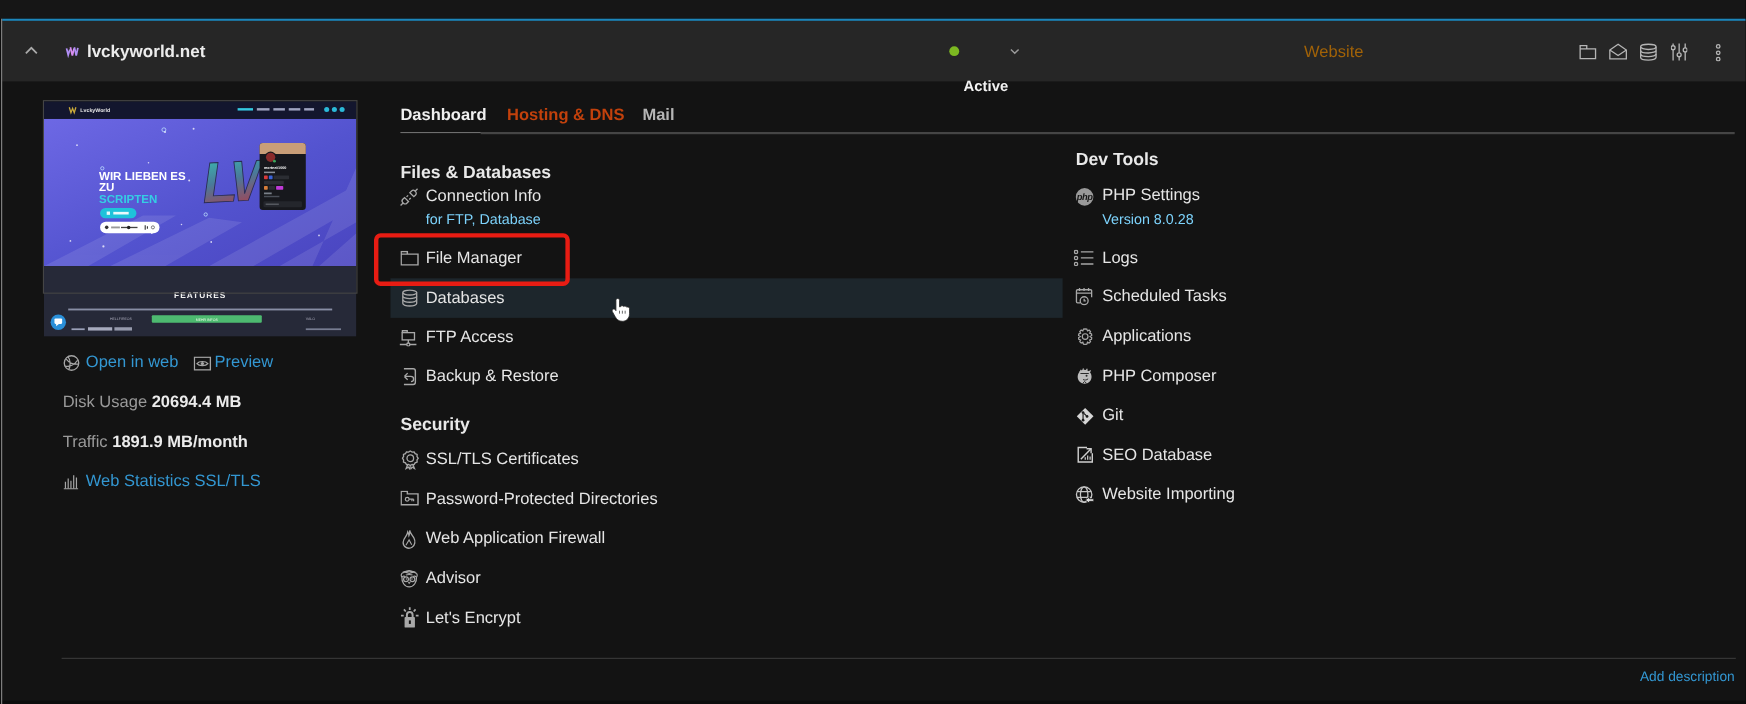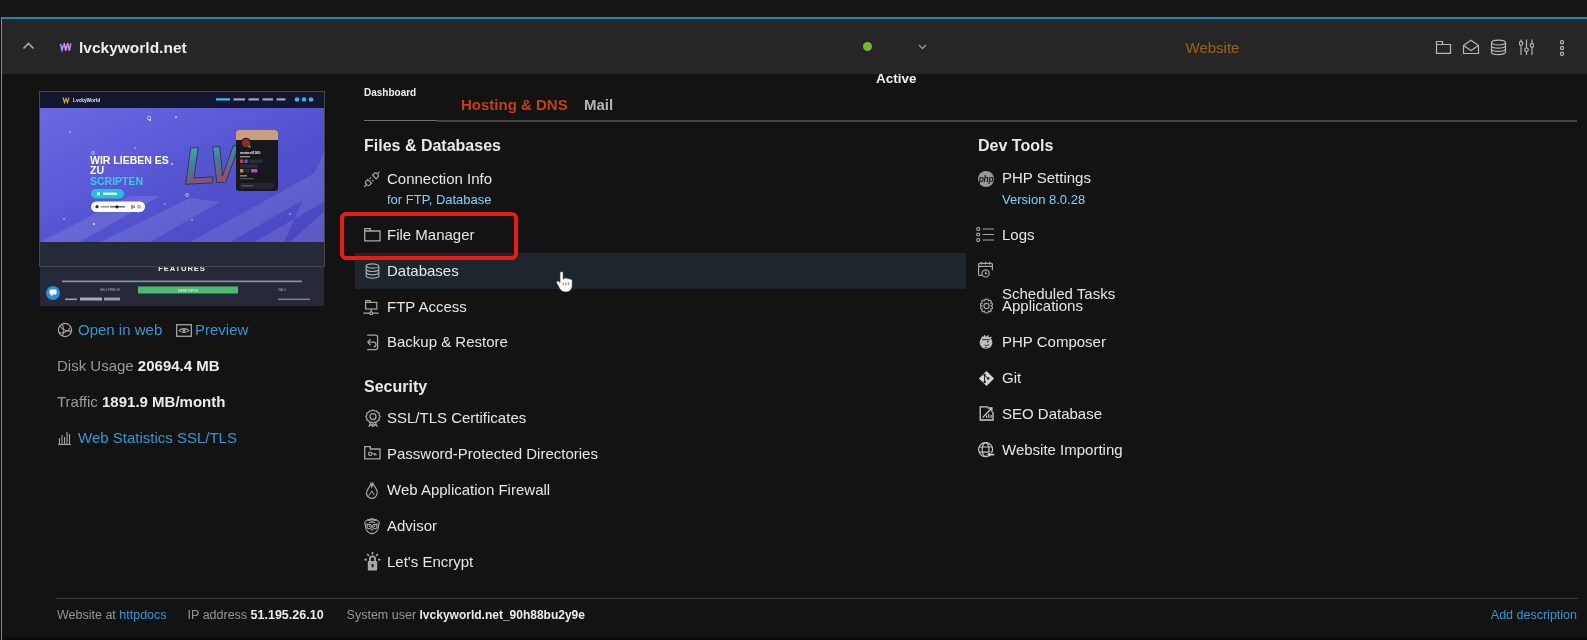--- a/index.html
+++ b/index.html
@@ -210,47 +210,47 @@
     <g stroke="#a5a5a5" stroke-width="1.1" fill="none">
       <line x1="1" y1="14.5" x2="14" y2="14.5"></line>
       <line x1="2.5" y1="14" x2="2.5" y2="8"></line>
       <line x1="5" y1="14" x2="5" y2="5"></line>
       <line x1="7.5" y1="14" x2="7.5" y2="7"></line>
       <line x1="10" y1="14" x2="10" y2="2"></line>
       <line x1="12.5" y1="14" x2="12.5" y2="4"></line>
     </g>
   </svg>
 
-  <div class="abs b" style="left:364px;top:84px;font-size:10px;line-height:18px;color:#f0f0f0;text-align:right;">Dashboard</div>
+  <div class="abs b" style="left:364px;top:96px;font-size:15px;line-height:18px;color:#f0f0f0;text-align:right;">Dashboard</div>
   <div class="abs b" style="left:461px;top:96px;font-size:15px;line-height:18px;color:#c2410c;">Hosting &amp; DNS</div>
   <div class="abs b" style="left:584px;top:96px;font-size:15px;line-height:18px;color:#b5b5b5;">Mail</div>
   <div class="abs" style="left:437px;top:120px;width:1140px;height:2px;background:#454545;"></div>
   <div class="abs" style="left:364px;top:120px;width:73px;height:1px;background:#6e6e6e;"></div>
 
   <div class="abs" style="left:355px;top:253px;width:611px;height:36px;background:#1d262c;"></div>
 
-  <div class="sect" style="left:364px;top:136px;">Files &amp; Databases</div>
+  <div class="sect" style="left:364px;top:148px;">Files &amp; Databases</div>
   <div class="item" style="left:387px;top:170px;">Connection Info</div>
   <div class="sub" style="left:387px;top:192px;">for FTP, Database</div>
   <div class="item" style="left:387px;top:226px;">File Manager</div>
   <div class="item" style="left:387px;top:262px;">Databases</div>
   <div class="item" style="left:387px;top:298px;">FTP Access</div>
   <div class="item" style="left:387px;top:333px;">Backup &amp; Restore</div>
   <div class="sect" style="left:364px;top:377px;">Security</div>
   <div class="item" style="left:387px;top:409px;">SSL/TLS Certificates</div>
   <div class="item" style="left:387px;top:445px;">Password-Protected Directories</div>
   <div class="item" style="left:387px;top:481px;">Web Application Firewall</div>
   <div class="item" style="left:387px;top:517px;">Advisor</div>
   <div class="item" style="left:387px;top:553px;">Let's Encrypt</div>
 
   <div class="sect" style="left:978px;top:136px;">Dev Tools</div>
   <div class="item" style="left:1002px;top:169px;">PHP Settings</div>
   <div class="sub" style="left:1002px;top:192px;">Version 8.0.28</div>
   <div class="item" style="left:1002px;top:226px;">Logs</div>
-  <div class="item" style="left:1002px;top:261px;margin-top:24px;">Scheduled Tasks</div>
+  <div class="item" style="left:1002px;top:261px;">Scheduled Tasks</div>
   <div class="item" style="left:1002px;top:297px;">Applications</div>
   <div class="item" style="left:1002px;top:333px;">PHP Composer</div>
   <div class="item" style="left:1002px;top:369px;">Git</div>
   <div class="item" style="left:1002px;top:405px;">SEO Database</div>
   <div class="item" style="left:1002px;top:441px;">Website Importing</div>
 
   <svg class="ic" style="left:363px;top:170px;" width="18" height="18" viewBox="0 0 18 18">
     <g fill="none" stroke="#a8a8a8" stroke-width="1.2">
       <path d="M1.2,16.8 L3.6,14.4"></path>
       <path d="M3.2,11.2 C2.4,12 2.4,13.4 3.2,14.2 L3.8,14.8 C4.6,15.6 6,15.6 6.8,14.8 L8.4,13.2 L4.8,9.6 Z"></path>
@@ -385,15 +385,14 @@
   </svg>
 
   <div class="abs" style="left:340px;top:212px;width:178px;height:48px;border:4px solid #e81c13;border-radius:6px;"></div>
 
   <svg class="ic" style="left:555px;top:270px;" width="18" height="24" viewBox="0 0 20 26">
     <path d="M7.3,1.2 C8.3,1.2 9.1,2 9.1,3 L9.1,9.6 L10,9.6 C10.2,8.9 10.9,8.4 11.7,8.4 C12.4,8.4 13,8.8 13.3,9.3 C13.6,9 14.1,8.8 14.6,8.8 C15.4,8.8 16.1,9.3 16.4,10 C16.7,9.8 17,9.7 17.4,9.7 C18.4,9.7 19.2,10.5 19.2,11.5 L19.2,16.6 C19.2,21 16.2,24.2 12,24.2 C8.2,24.2 6.2,22.3 4.6,19.3 L1.9,14.5 C1.4,13.6 1.7,12.5 2.6,12 C3.4,11.6 4.4,11.8 4.9,12.6 L5.5,13.5 L5.5,3 C5.5,2 6.3,1.2 7.3,1.2 Z" fill="#ffffff" stroke="#2a2a2a" stroke-width="0.8"></path>
     <path d="M9.1,13.5 L9.1,16.5 M12,13.5 L12,16.5 M14.8,13.5 L14.8,16.5" stroke="#2a2a2a" stroke-width="0.7" fill="none"></path>
   </svg>
 
   <div class="abs" style="left:56px;top:598px;width:1522px;height:1px;background:#3a3a3a;"></div>
-  <div class="abs f13" style="left:57px;top:607px;color:#969696;white-space:nowrap;">Website at <span class="link">httpdocs</span><span style="padding-left:21px;">IP address </span><span class="wtxt b">51.195.26.10</span><span style="padding-left:23px;">System user </span><span class="wtxt b" style="font-size:12px;">lvckyworld.net_90h88bu2y9e</span></div>
   <div class="abs f13 link" style="right:10px;top:607px;">Add description</div>
 </div>
 
 </body></html>

